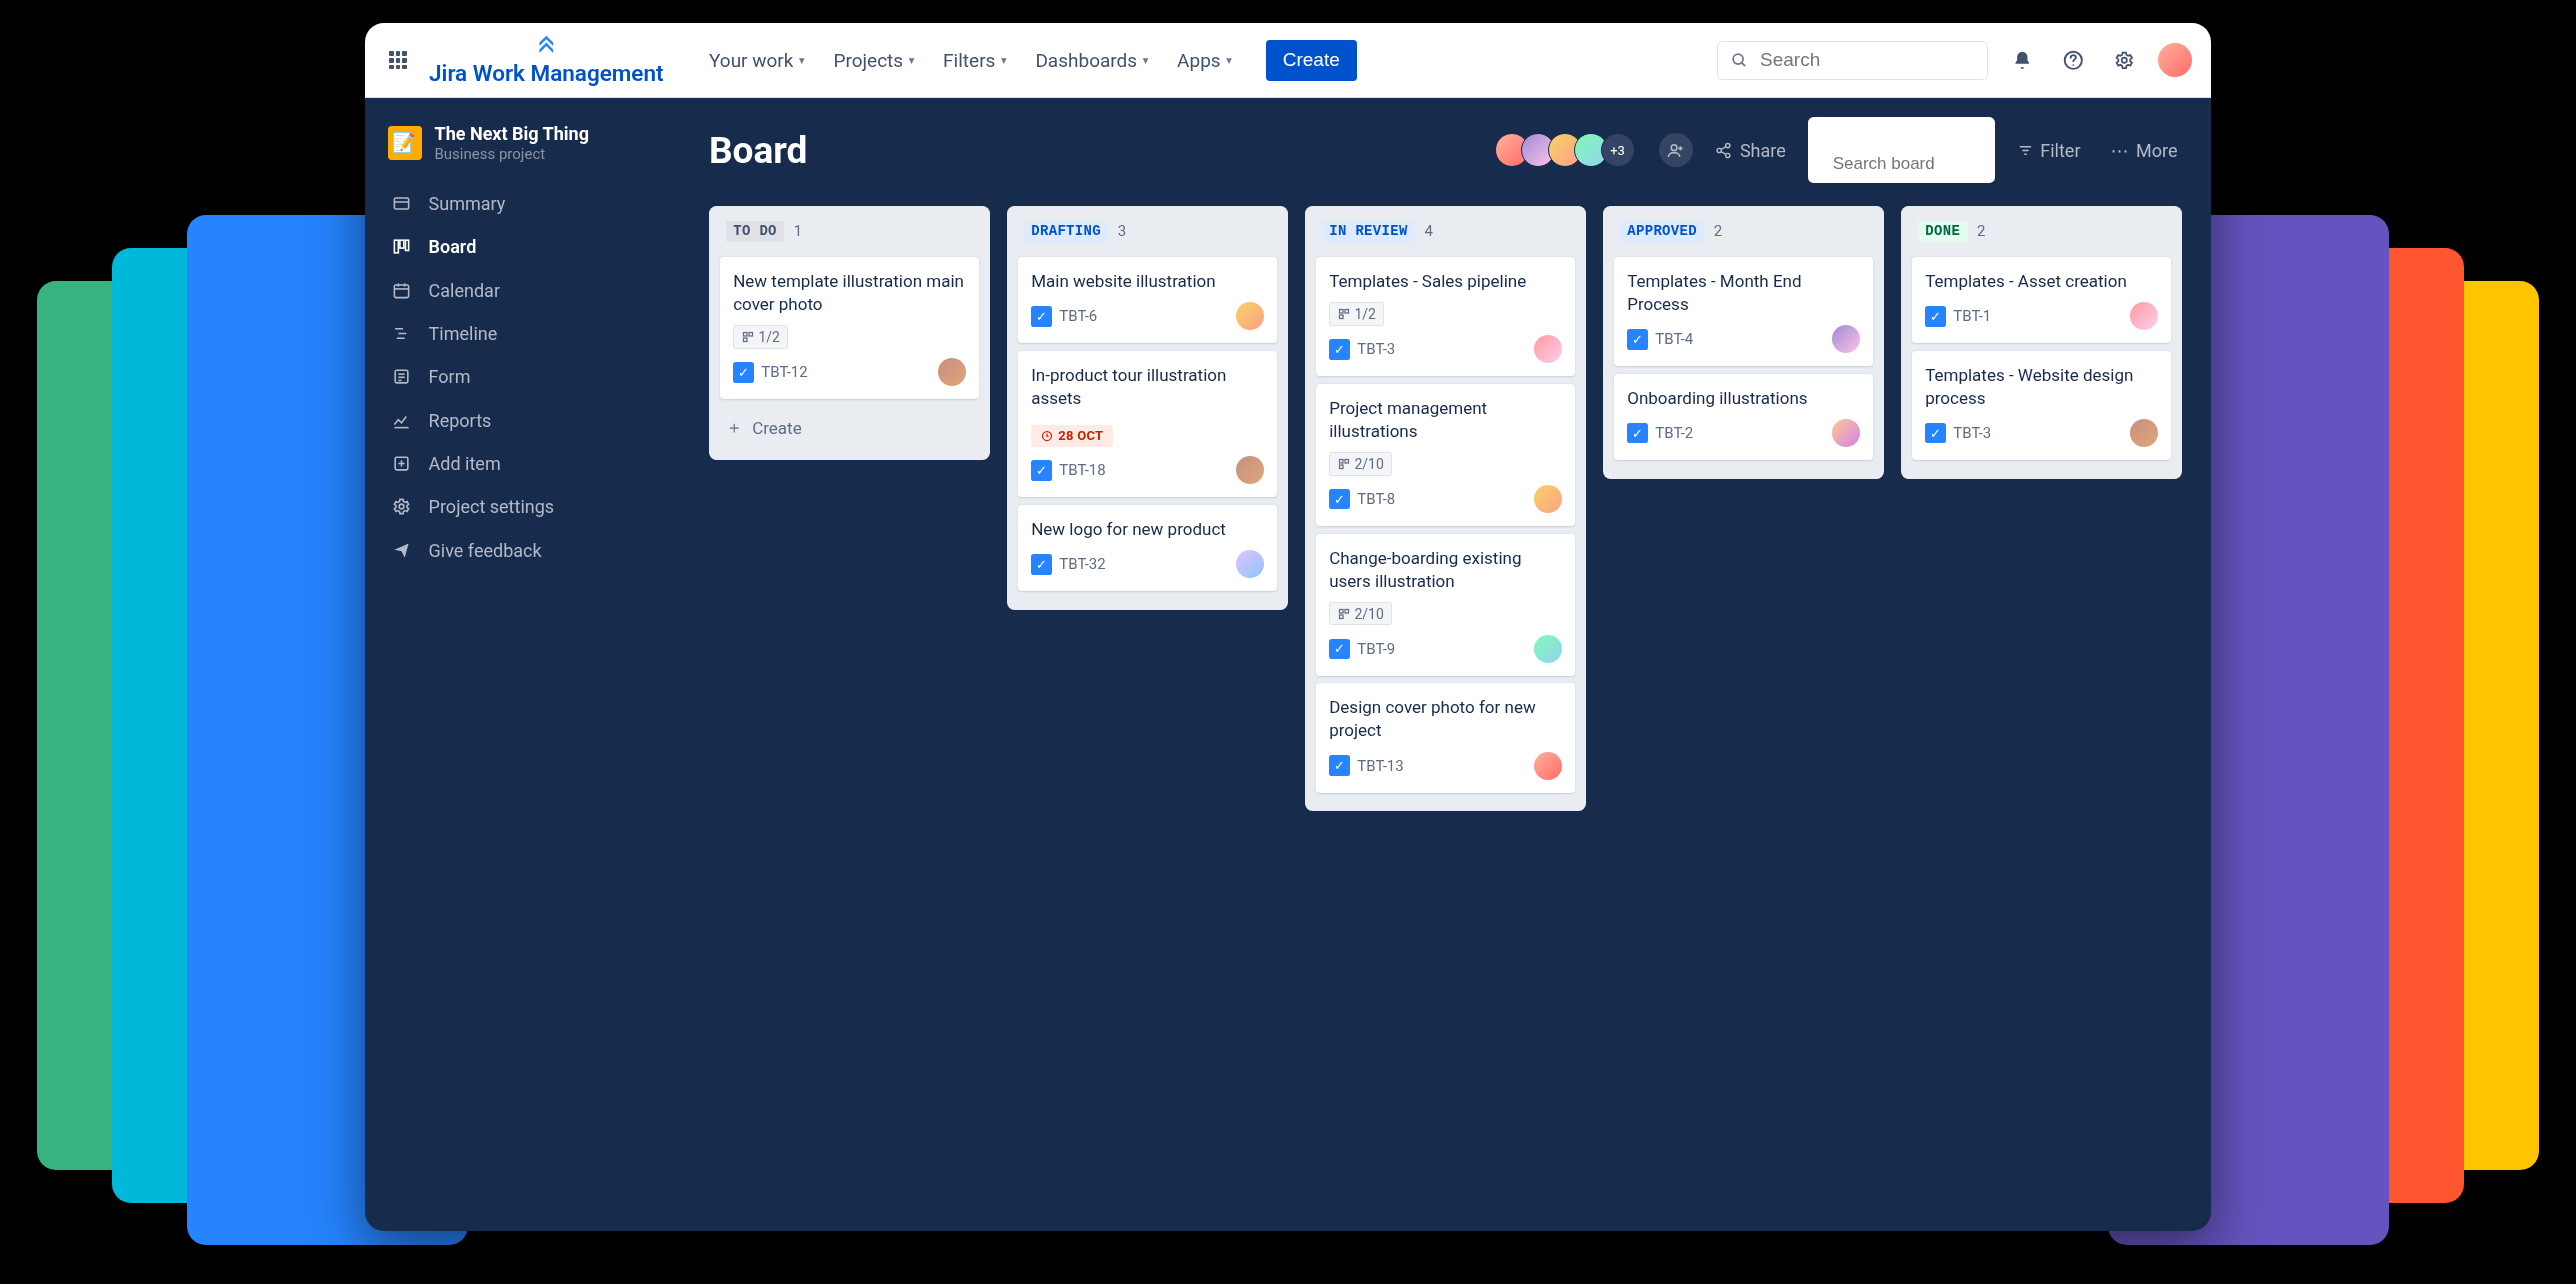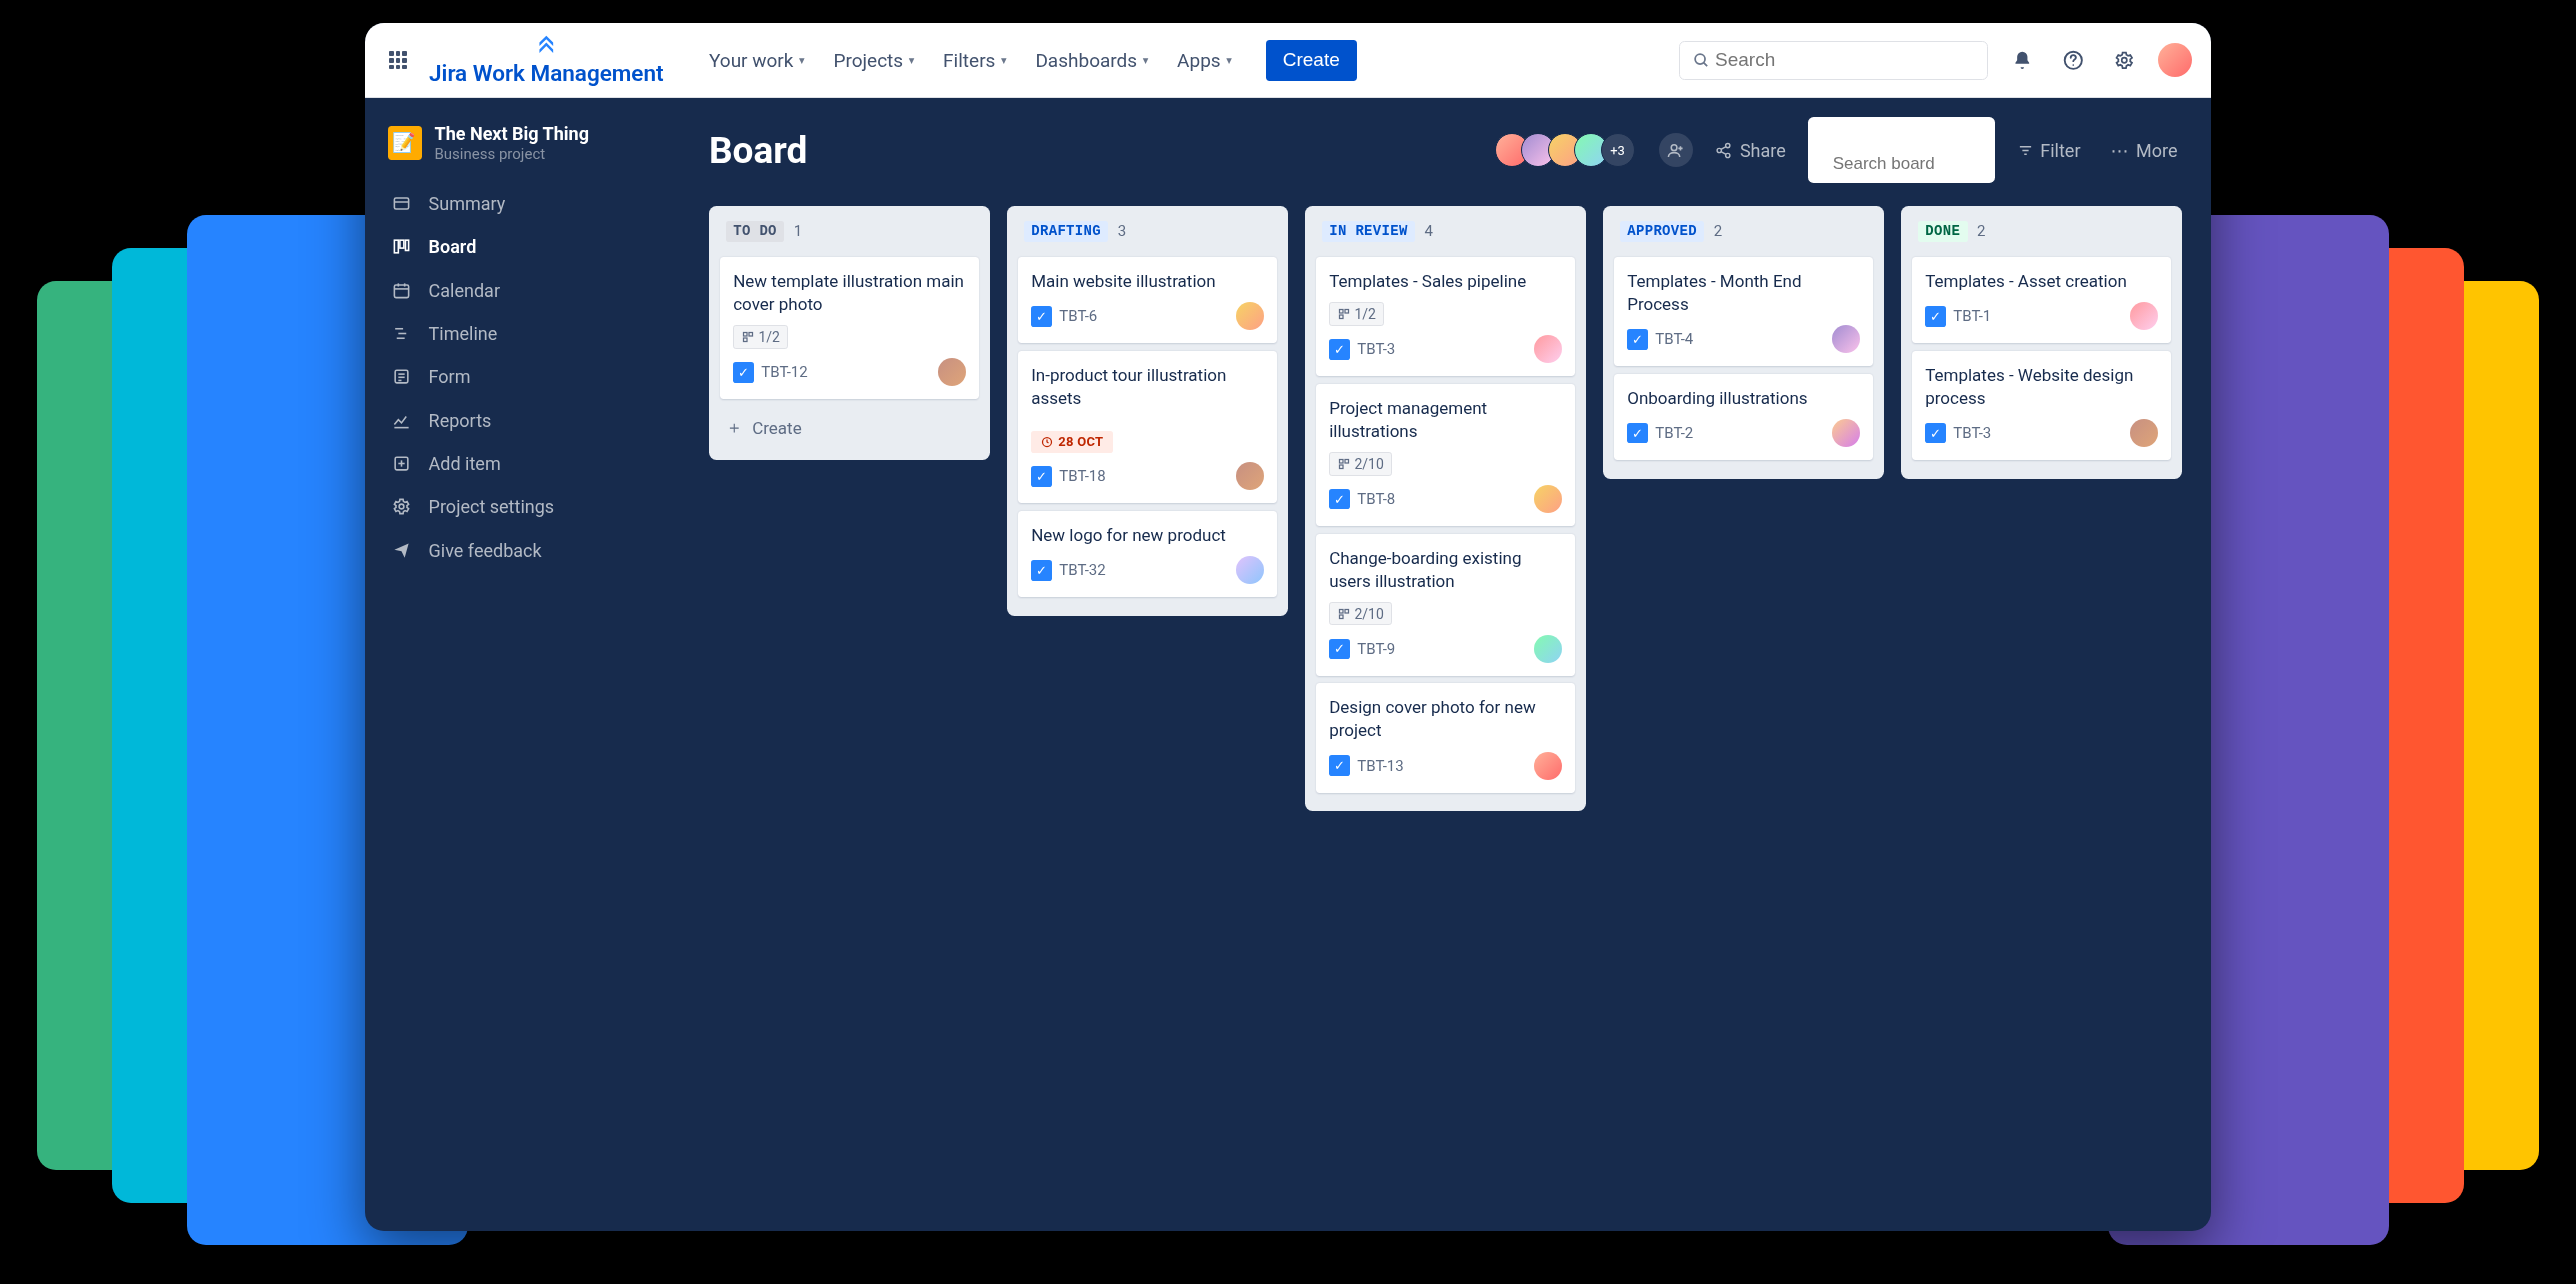--- a/index.html
+++ b/index.html
@@ -22,21 +22,21 @@
 .app-switcher { width: 28px; height: 28px; display: flex; align-items: center; justify-content: center; cursor: pointer; color: #42526e; }
 .dots-grid { display: grid; grid-template-columns: repeat(3, 4.7px); grid-template-rows: repeat(3, 4.7px); gap: 1.9px; }
 .dots-grid span { background: #42526e; border-radius: 0.9px; }
 .logo { display: flex; align-items: center; gap: 5.6px; color: #0052cc; font-weight: 600; font-size: 22.5px; flex-direction: column; }
 .logo-mark { color: #2684ff; font-size: 20.6px; }
 .nav-items { display: flex; align-items: flex-start; gap: 10px; margin-left: 19px; }
 .nav-item { display: flex; align-items: center; gap: 5.6px; color: #42526e; font-size: 19px; padding: 7.5px 9.4px; cursor: pointer; border-radius: 3.7px; }
 .chev { font-size: 11.2px; color: #6b778c; }
 .create-btn { background: #0052cc; color: #fff; border: none; padding: 9.4px 17px; font-size: 19px; font-weight: 500; border-radius: 3.7px; cursor: pointer; margin-left: 7.5px; }
 .nav-spacer { flex: 1; }
-.search-box { display: flex; align-items: center; gap: 5px; border: 1.9px solid #dfe1e6; border-radius: 5.6px; padding: 7.5px 13px; width: 309px; color: #6b778c; }
+.search-box { display: flex; align-items: center; gap: 12px; border: 1.9px solid #dfe1e6; border-radius: 5.6px; padding: 7.5px 13px; width: 271px; color: #6b778c; }
 .search-box input { border: none; outline: none; font-size: 19px; flex: 1; color: #172b4d; background: transparent; }
 .nav-icon { color: #42526e; cursor: pointer; display: flex; align-items: center; justify-content: center; width: 34px; height: 34px; font-size: 20.6px; }
 .avatar { width: 34px; height: 34px; border-radius: 50%; display: inline-block; }
 
 
 .body { display: flex; height: calc(100% - 75px); }
 .sidebar { width: 318px; padding: 19px 0; color: #b3bac5; }
 .project-head { display: flex; align-items: center; gap: 13px; padding: 5.6px 22.5px 19px 22.5px; }
 .project-icon { width: 34px; height: 34px; background: #ffab00; border-radius: 3.7px; display: flex; align-items: center; justify-content: center; font-size: 19px; }
 .project-title { color: #fff; font-weight: 700; font-size: 18px; line-height: 1.2; }
@@ -371,21 +371,21 @@
       <div class="card-foot">
         <div class="issue-key">
           <span class="issue-icon">✓</span>
           <span>TBT-6</span>
         </div>
         <span class="assignee av-c"></span>
       </div>
     </div>
             <div class="card">
       <div class="card-title">In-product tour illustration assets</div>
-      <div class="card-meta" style="margin-top:21px">
+      <div class="card-meta" style="margin-top:15px">
                 <span class="date-badge"><svg width="12" height="12" viewBox="0 0 24 24" fill="none" stroke="#bf2600" stroke-width="2.5">
                     <circle cx="12" cy="12" r="9"></circle>
                     <path d="M12 7v5l3 2"></path>
                   </svg>28 OCT</span>
               </div>
       <div class="card-foot">
         <div class="issue-key">
           <span class="issue-icon">✓</span>
           <span>TBT-18</span>
         </div>

